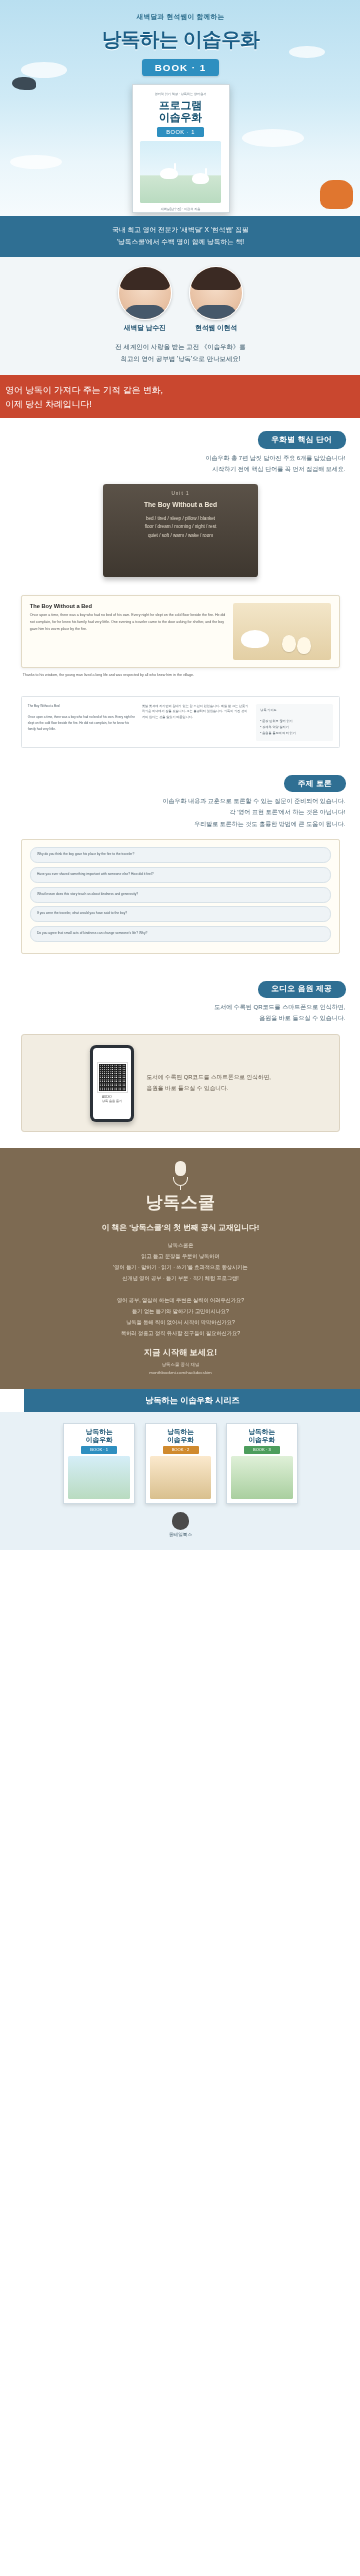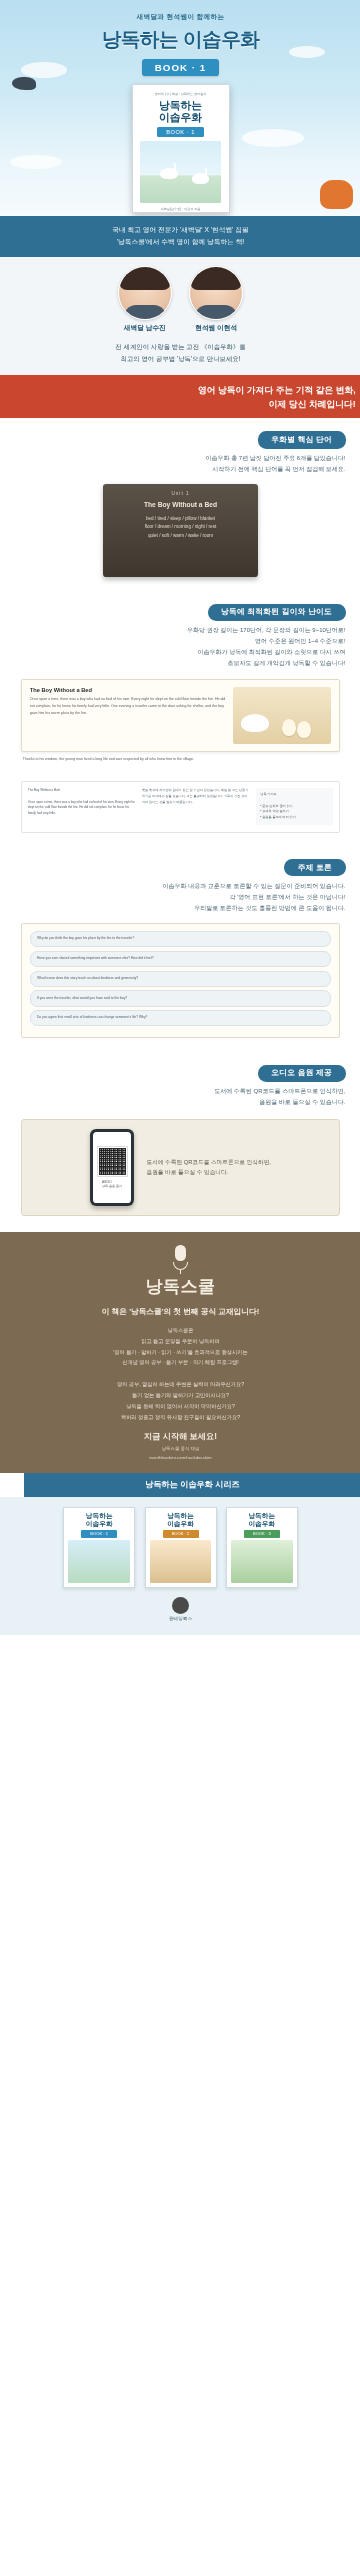--- a/index.html
+++ b/index.html
@@ -83,21 +83,21 @@
 
   
   .sec { padding:13.4px 15.5px 5.2px; text-align:right; }
   .sec-bar {
     background:#2f6f93; color:#fff; display:inline-block; padding:3.6px 13.4px; border-radius:8.2px;
     font-size:7.7px; font-weight:bold; letter-spacing:0.3px;
   }
   .sec-desc { font-size:6px; color:#4a6575; line-height:1.85; margin-top:4.1px; }
 
   .headline-red {
-    background:#c9472f; color:#fff; text-align:right; padding:7.2px 5.2px; font-size:8.8px; font-weight:bold; line-height:1.6;
+    background:#c9472f; color:#fff; text-align:left; padding:7.2px 5.2px; font-size:8.8px; font-weight:normal; line-height:1.6;
   }
 
   
   .card-wrap { padding:4.1px 20.6px 13.4px; }
   .wordcard {
     margin:0 auto; width:155px; height:93px; border-radius:3.1px;
     background:linear-gradient(#5b5248,#3e372f); color:#efe6d6; padding:7.2px; text-align:center;
     box-shadow:0 2.1px 5.2px rgba(0,0,0,.25);
   }
   .wordcard .unit { font-size:4.6px; letter-spacing:1px; opacity:.8; }
@@ -195,21 +195,21 @@
       <div class="cloud" style="width:62px;height:17.5px;left:242px;top:129px;"></div>
       <div class="cloud" style="width:52px;height:14.4px;left:10.3px;top:155px;"></div>
     </div>
 
     <div class="hero-sub">새벽달과 현석쌤이 함께하는</div>
     <div class="hero-title">낭독하는 이솝우화</div>
     <div class="hero-book-badge">BOOK · 1</div>
 
     <div class="cover-wrap">
       <div class="cover-top">영어책 읽기 혁명 · 낭독하는 영어원서</div>
-      <div class="cover-title" style="white-space:pre-line">낭독하는
+      <div class="cover-title" style="white-space:pre-line">프로그램
 이솝우화</div>
       <div class="cover-badge">BOOK · 1</div>
       <div class="cover-art">
         <div class="swan" style="left:20.6px;top:27px;"></div>
         <div class="swan" style="left:52px;top:32px;"></div>
       </div>
       <div class="cover-foot">새벽달(남수진) · 이현석 지음</div>
     </div>
 
     <div class="bird" style="left:12.4px;top:77px;width:24px;height:13.4px;background:#3c4a55;border-radius:50% 50% 30% 60%;"></div>
@@ -258,27 +258,20 @@
   <div class="card-wrap">
     <div class="wordcard">
       <div class="unit">Unit 1</div>
       <div class="wtitle">The Boy Without a Bed</div>
       <div class="wordlist" style="white-space:pre-line">bed  /  tired  /  sleep  /  pillow  /  blanket
 floor  /  dream  /  morning  /  night  /  rest
 quiet  /  soft  /  warm  /  wake  /  room</div>
     </div>
   </div>
 
-  <div class="sec">
-    <div class="sec-bar">낭독에 최적화된 길이와 난이도</div>
-    <div class="sec-desc" style="white-space:pre-line">우화당 권장 길이는 170단어, 각 문장의 길이는 9~10단어로!
-영어 수준은 원어민 1~4 수준으로!
-이솝우화가 낭독에 최적화된 길이와 소릿으로 다시 쓰여
-초보자도 길게 개악갑게 낭독할 수 있습니다!</div>
-  </div>
   <div class="card-wrap">
     <div class="story-card">
       <div class="story-text">
         <div class="story-h">The Boy Without a Bed</div>
         <div class="story-p">Once upon a time, there was a boy who had no bed of his own. Every night he slept on the cold floor beside the fire. He did not complain, for he knew his family had very little. One evening a traveler came to the door asking for shelter, and the boy gave him his warm place by the fire.</div>
       </div>
       <div class="story-img">
         <div class="goose" style="left:8.2px;top:27px;"></div>
         <div class="egg" style="left:49px;top:32px;"></div>
         <div class="egg" style="left:64px;top:34px;"></div>

